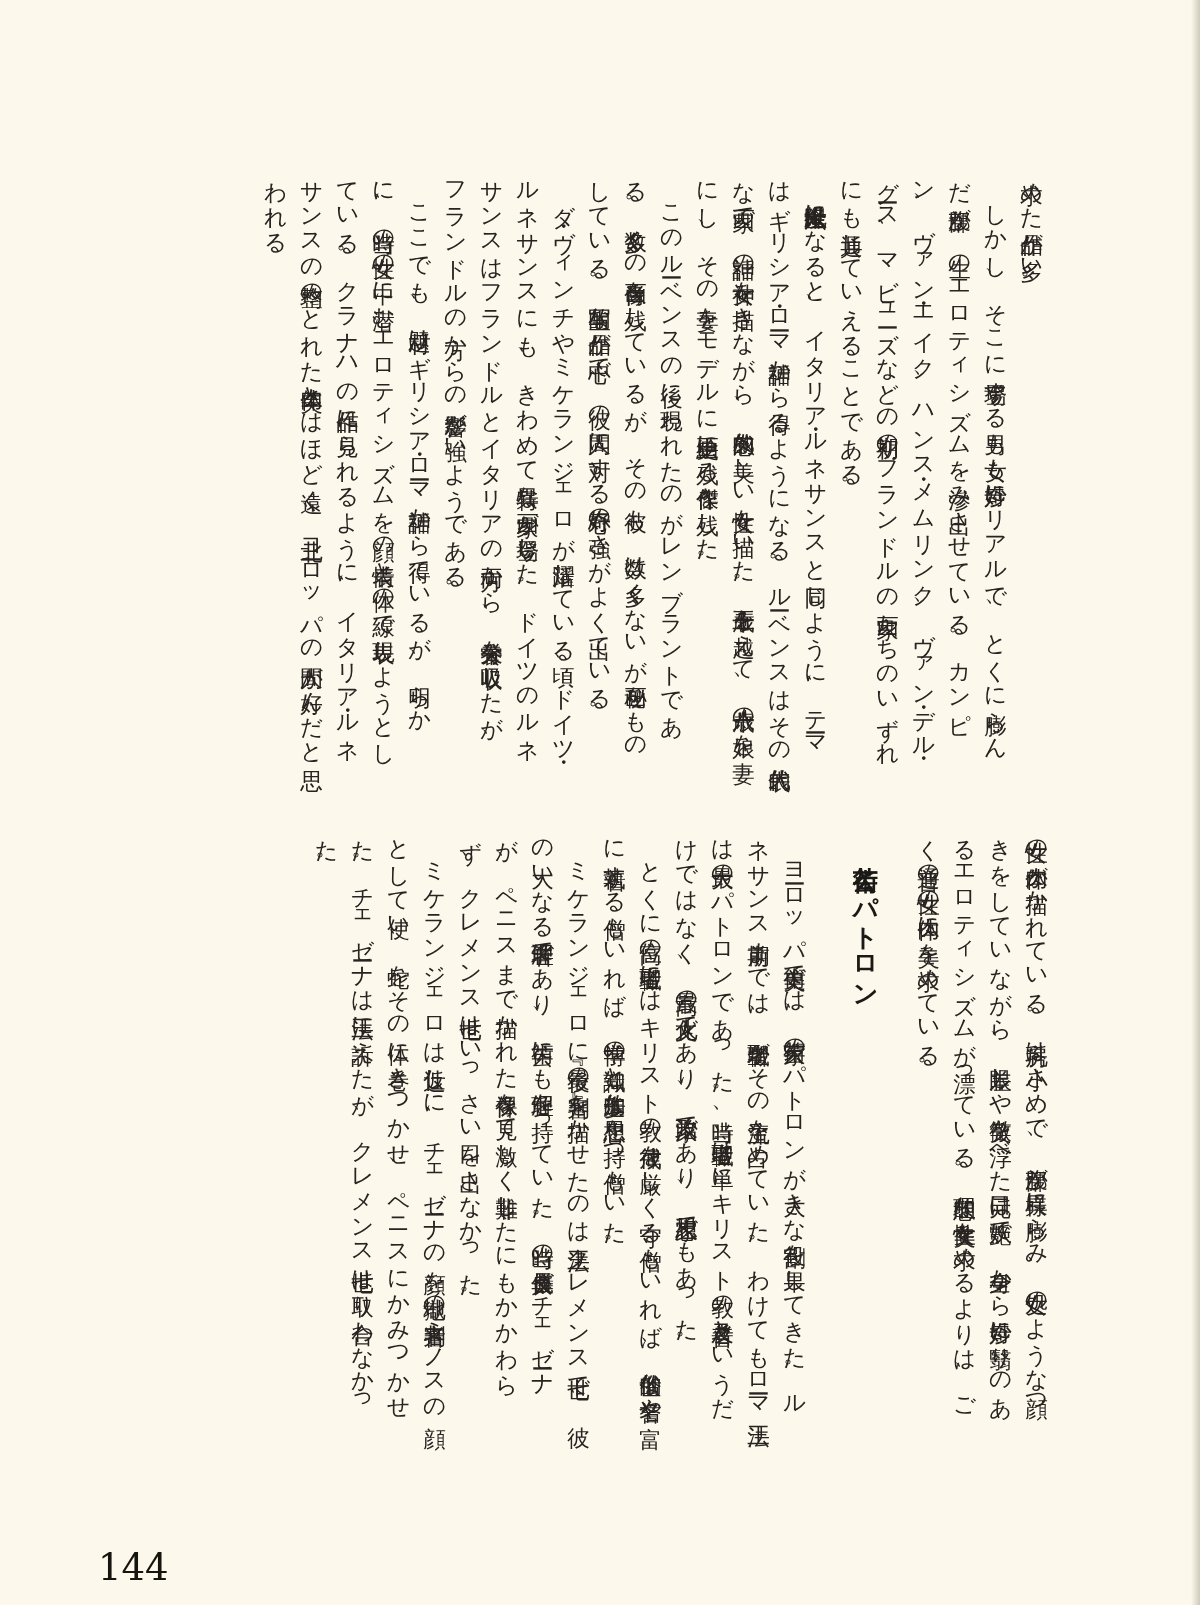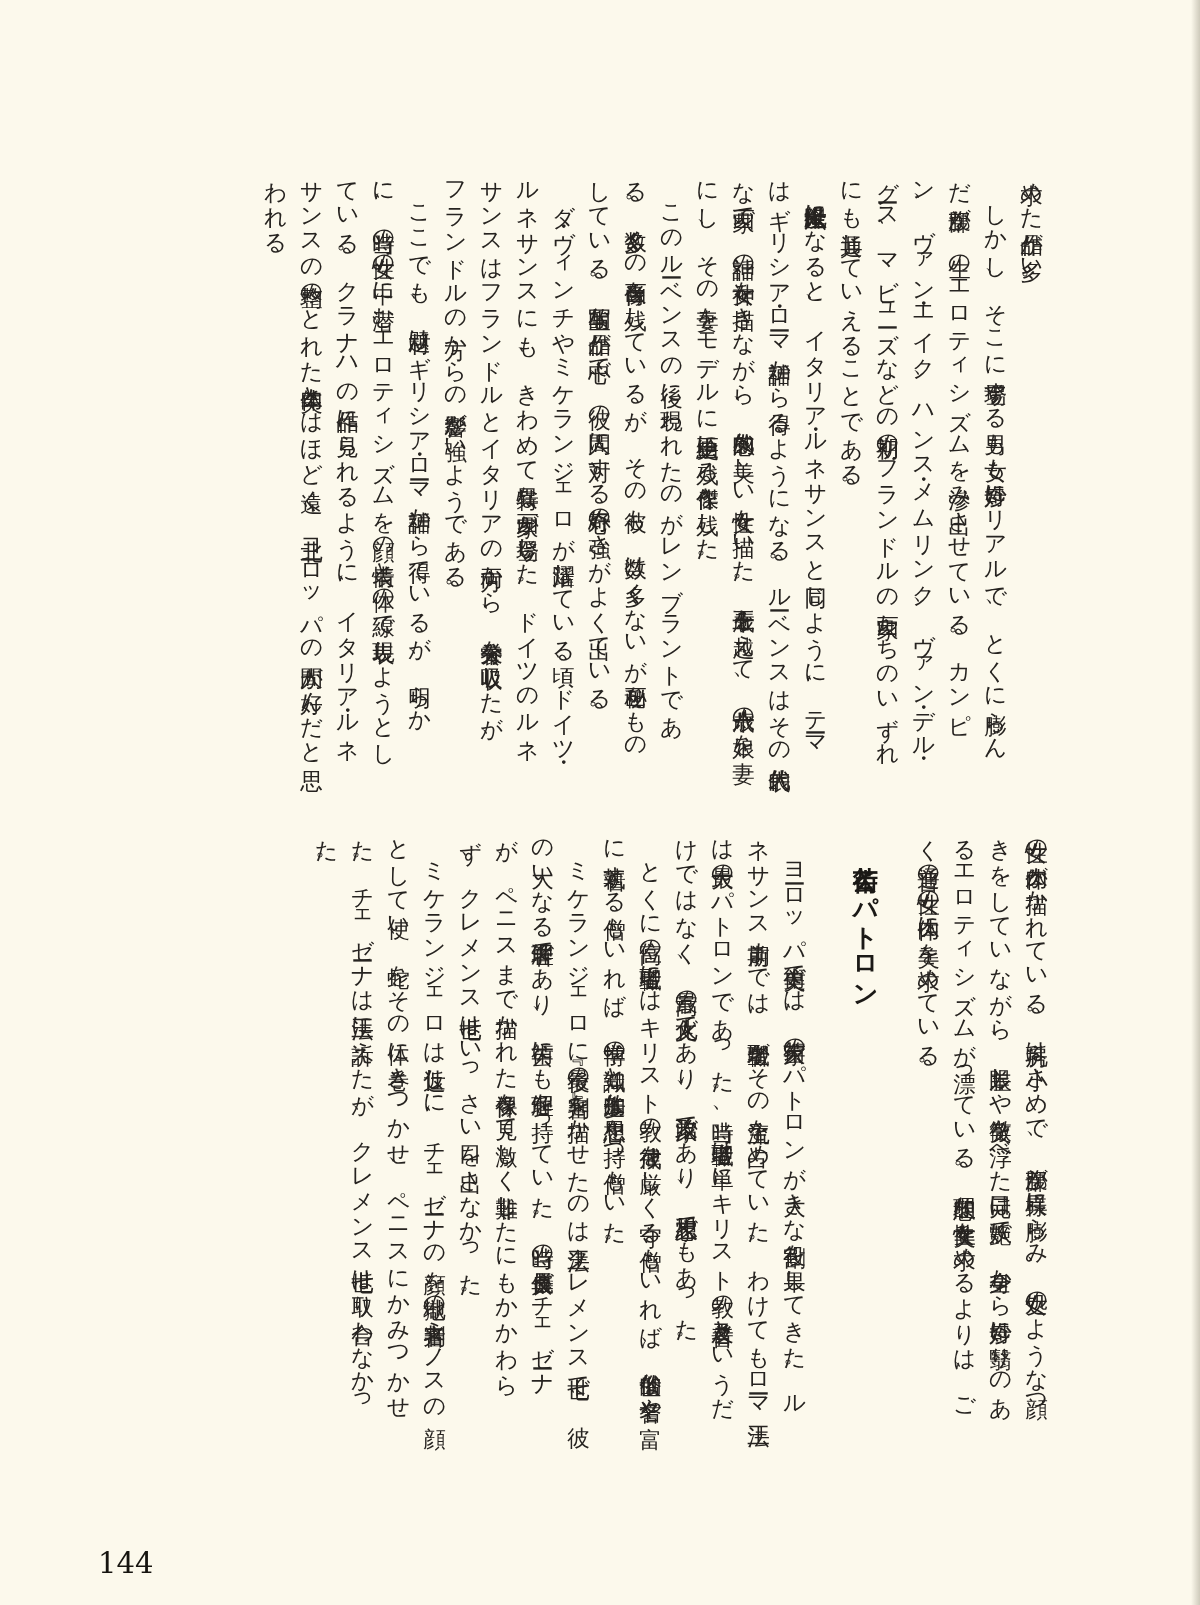--- a/index.html
+++ b/index.html
@@ -68,21 +68,21 @@
     line-height: 40px;
     text-indent: 0.95em;
     color: #1b1916;
     letter-spacing: 1px;
   }
   .page-number {
     position: absolute;
     left: 98px;
     top: 1546px;
     font-family: "DejaVu Serif", "Liberation Serif", serif;
-    font-size: 29px;
+    font-size: 37px;
     line-height: 1.2;
     color: #16140f;
   }
 </style>
 </head>
 <body>
 
 <div class="page">
 
   <section class="text-block block-top">

